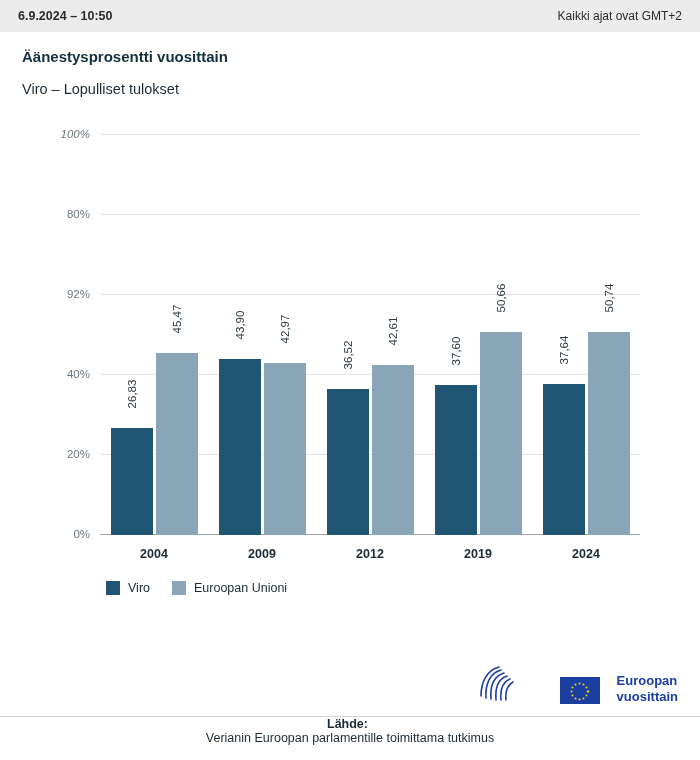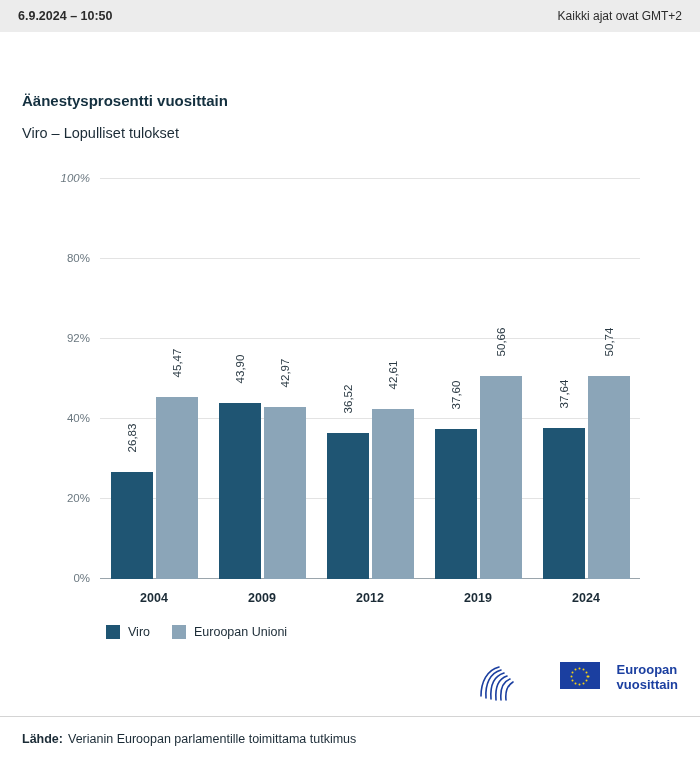--- a/index.html
+++ b/index.html
@@ -30,21 +30,21 @@
     justify-content: space-between;
     padding: 0 18px;
     font-size: 12.5px;
     color: #2b2b2b;
     flex: none;
   }
   .topbar .left { font-weight: bold; }
   .topbar .right { font-weight: normal; font-size: 12px; }
 
   
-  .titles { padding: 16px 22px 2px 22px; flex: none; margin-top: 44px; }
+  .titles { padding: 16px 22px 2px 22px; flex: none; }
   .chart-title {
     font-size: 15px;
     font-weight: bold;
     color: #14303f;
     margin: 0 0 16px 0;
   }
   .chart-subtitle {
     font-size: 14.5px;
     font-weight: normal;
     color: #1b2b36;
@@ -156,21 +156,21 @@
   .swatch.s0 { background: #1f5573; }
   .swatch.s1 { background: #8ba5b8; }
   .legend-label { font-size: 12.5px; color: #1b2b36; }
 
   
   .logo-row {
     position: absolute;
     right: 22px;
     bottom: 56px;
     display: flex;
-    align-items: flex-start;
+    align-items: flex-end;
     gap: 17px;
   }
   .fingerprint {
     width: 66px; height: 42px;
     display: block;
   }
   .euflag {
     width: 40px; height: 27px;
     background: #1b3fa0;
     position: relative;
@@ -199,20 +199,21 @@
   .footer {
     position: absolute;
     left: 0; right: 0; bottom: 0;
     height: 44px;
     border-top: 1px solid #d4d4d4;
     display: flex;
     align-items: center;
     padding: 0 22px;
     font-size: 12.5px;
     color: #1b2b36;
+    flex-direction: column;
   }
   .footer .src-label { font-weight: bold; margin-right: 5px; }
 </style>
 </head>
 <body>
 
 <div class="page">
 
   <div class="topbar">
     <span class="left">6.9.2024 – 10:50</span>

